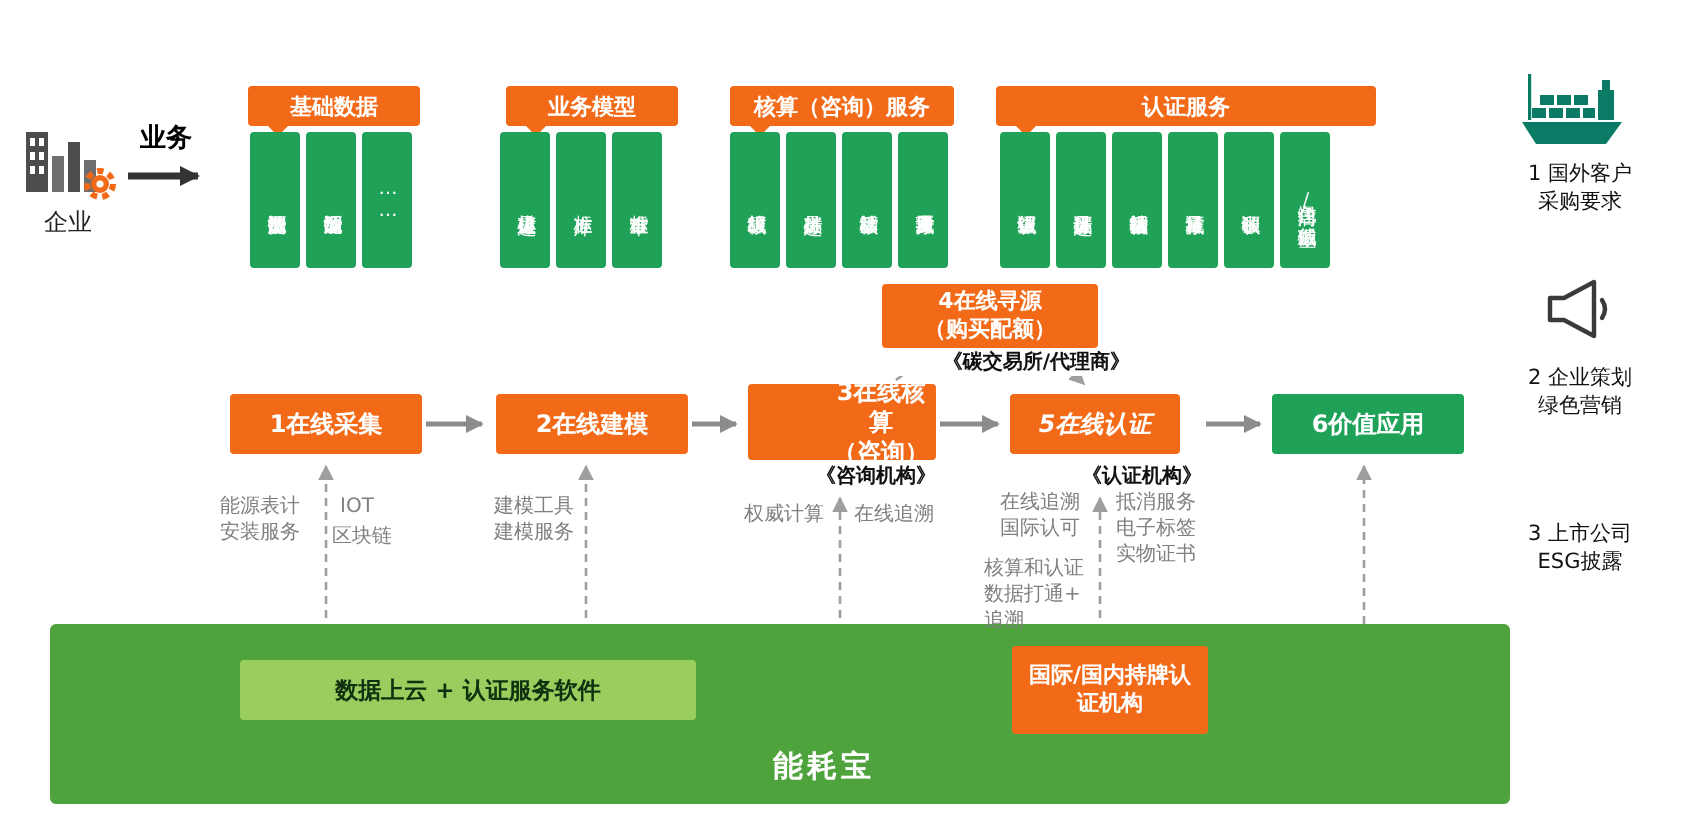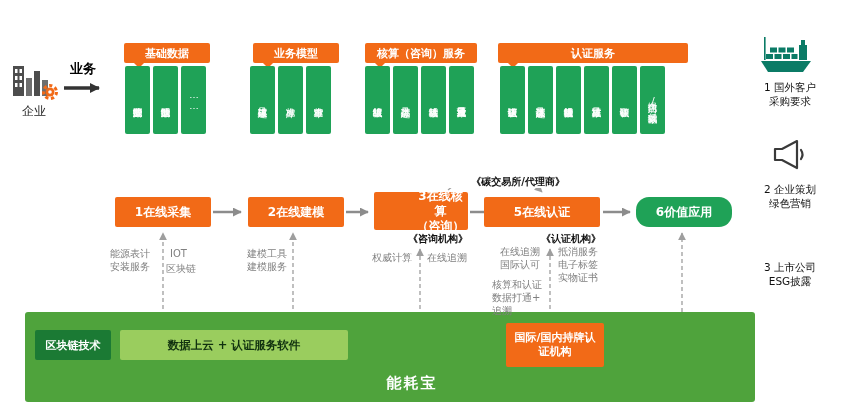--- a/index.html
+++ b/index.html
@@ -18,21 +18,21 @@
          display:flex; align-items:center; justify-content:center; border-radius:2px; z-index:2; }
   .hdr:after { content:""; position:absolute; left:10px; top:100%;
          border:5px solid transparent; border-top:5px solid var(--orange); border-bottom:none; }
   .vbox { position:absolute; width:25px; height:68px; background:var(--green); color:#fff;
           writing-mode:vertical-lr; text-orientation:upright; font-size:9.5px; line-height:12px;
           display:flex; align-items:center; justify-content:center; text-align:center;
           border-radius:2px; z-index:2; }
   .flowbox { position:absolute; background:var(--orange); color:#fff; font-weight:bold; font-size:12px;
           display:flex; align-items:center; justify-content:center; text-align:center;
           white-space:pre-line; line-height:15px; border-radius:2px; z-index:2; }
-  .flowbox.green { background:var(--green);border-radius:13px; }
+  .flowbox.green { background:var(--green); }
   .sub { position:absolute; font-size:10px; font-weight:bold; color:#111; text-align:right;
          z-index:3; background:#fff; line-height:12px; }
   .note { position:absolute; font-size:10px; color:var(--gray); white-space:pre-line;
           line-height:13px; z-index:3; }
   .bar { position:absolute; background:var(--bar); border-radius:3px; z-index:1; }
   .bar-title { position:absolute; color:#fff; font-weight:bold; font-size:15px;
           text-align:center; z-index:2; letter-spacing:2px;padding-left:44px; }
   .bbox { position:absolute; display:flex; align-items:center; justify-content:center;
           font-weight:bold; border-radius:2px; z-index:2; text-align:center; white-space:pre-line; }
   .bbox.dark { background:var(--darkgreen); color:#fff; font-size:11px; }
@@ -124,21 +124,23 @@
   <div class="vbox" style="left:528px; top:66px;">产品碳足迹认证</div>
   <div class="vbox" style="left:556px; top:66px;">活动碳核算报告</div>
   <div class="vbox" style="left:584px; top:66px;">减排量核证</div>
   <div class="vbox" style="left:612px; top:66px;">碳中和认证</div>
   <div class="vbox" style="left:640px; top:66px;">绿色门店/低碳减塑</div>
 
   <div class="flowbox" style="left:115px; top:197px; width:96px; height:30px;">1在线采集</div>
   <div class="flowbox" style="left:248px; top:197px; width:96px; height:30px;">2在线建模</div>
   <div class="flowbox" style="left:374px; top:192px; width:94px; height:38px;padding-left:39px;">3在线核算
 （咨询）</div>
-  <div class="flowbox" style="left:484px; top:197px; width:116px; height:30px;">5在线认证</div>
+  <div class="flowbox" style="left:441px; top:142px; width:108px; height:32px; font-size:11px; line-height:14px;">4在线寻源
+（购买配额）</div>
+  <div class="flowbox" style="left:505px; top:197px; width:85px; height:30px;font-style:italic;">5在线认证</div>
   <div class="flowbox green" style="left:636px; top:197px; width:96px; height:30px;">6价值应用</div>
 
   <div class="sub" style="left:425px; top:176px; width:140px;">《碳交易所/代理商》</div>
   <div class="sub" style="left:374px; top:233px; width:94px;">《咨询机构》</div>
   <div class="sub" style="left:505px; top:233px; width:96px;">《认证机构》</div>
 
   <div class="note" style="left:110px; top:247px;">能源表计
 安装服务</div>
   <div class="note" style="left:170px; top:247px;">IOT</div>
   <div class="note" style="left:166px; top:262px;">区块链</div>
@@ -150,21 +152,20 @@
 国际认可</div>
   <div class="note" style="left:492px; top:278px;">核算和认证
 数据打通+
 追溯</div>
   <div class="note" style="left:558px; top:245px;">抵消服务
 电子标签
 实物证书</div>
 
   <div class="bar" style="left:25px; top:312px; width:730px; height:90px;"></div>
   <div class="bar-title" style="left:25px; top:374px; width:730px;">能耗宝</div>
-  <div class="bbox dark" style="left:35px; top:330px; width:76px; height:30px;">区块链技术</div>
   <div class="bbox light" style="left:120px; top:330px; width:228px; height:30px;">数据上云 + 认证服务软件</div>
   <div class="bbox orange" style="left:506px; top:323px; width:98px; height:44px;">国际/国内持牌认
 证机构</div>
 
   <div class="iconwrap" style="left:760px; top:34px;">
     <svg width="52" height="42" viewBox="0 0 52 42">
       <g fill="#0B7B66">
         <path d="M1,27 h50 l-8,11 h-35 z"></path>
         <rect x="39" y="11" width="8" height="15"></rect>
         <rect x="41" y="6" width="4" height="5"></rect>

